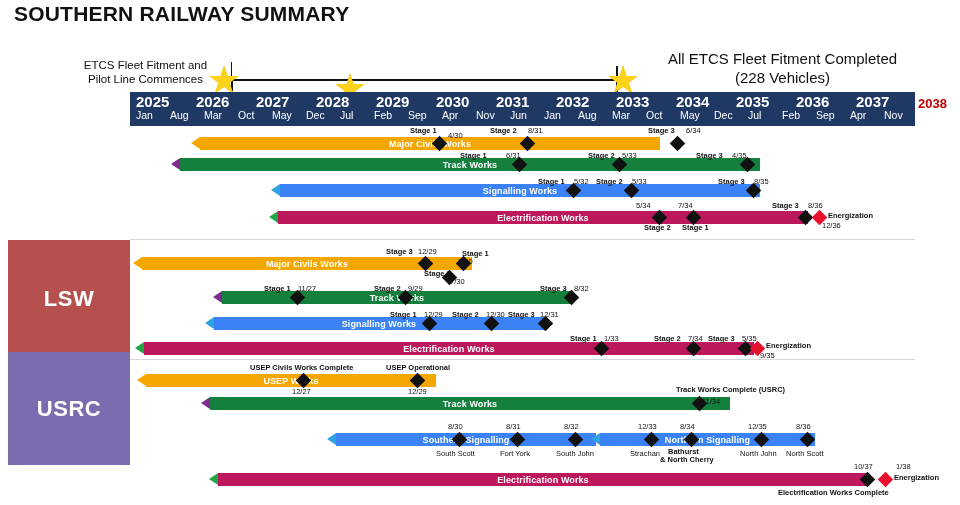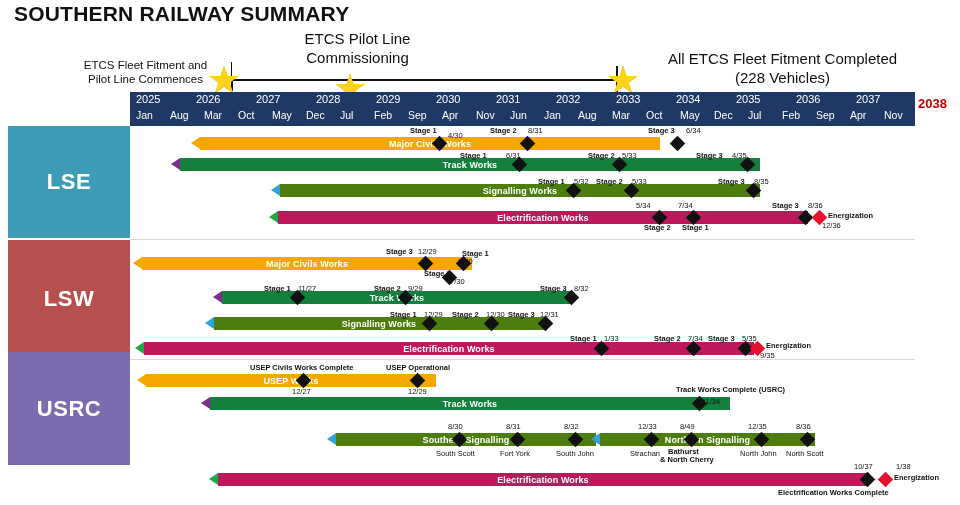--- a/index.html
+++ b/index.html
@@ -24,21 +24,21 @@
 
   .leader{position:absolute;background:#111;}
   .star{
     position:absolute;color:#FFD21A;font-size:38px;line-height:1;
     text-shadow:0 0 0 #c9a400;
   }
   .star span{display:block;transform:translate(-50%,-50%);}
 
   
   .tl{position:absolute;left:130px;top:92px;width:785px;height:34px;background:#1F3864;}
-  .tl .yr{position:absolute;top:1px;font-size:11px;font-weight:normal;color:#fff;}
+  .tl .yr{position:absolute;top:1px;font-size:15px;font-weight:bold;color:#fff;}
   .tl .mo{position:absolute;top:17px;font-size:10.5px;color:#fff;}
   .y2038{position:absolute;left:918px;top:96px;font-size:13px;font-weight:bold;color:#C00000;}
 
   
   .band{position:absolute;left:8px;width:122px;display:flex;align-items:center;justify-content:center;
         color:#fff;font-size:22px;font-weight:bold;letter-spacing:.5px;}
   .band.lse{top:126px;height:112px;background:#3E9BB5;}
   .band.lsw{top:240px;height:118px;background:#B5504F;}
   .band.usrc{top:352px;height:113px;background:#7C6BAE;}
 
@@ -46,41 +46,38 @@
   .sep{position:absolute;left:130px;width:785px;height:1px;background:#d9d9d9;}
 
   
   .bar{position:absolute;height:13px;display:flex;align-items:center;justify-content:center;}
   .bar .lbl{font-size:9px;font-weight:bold;color:#fff;white-space:nowrap;letter-spacing:.1px;}
   .bar .head{position:absolute;left:-9px;top:0;width:0;height:0;
        border-top:6.5px solid transparent;border-bottom:6.5px solid transparent;}
 
   .bar.amber{background:#F5A700;} .bar.amber .head{border-right:9px solid #F5A700;}
   .bar.purple{background:#15803d;} .bar.purple .head{border-right:9px solid #7E2C8E;}
-  .bar.blue{background:#4d7c0f;} .bar.blue .head{border-right:9px solid #2EA3E0;}
+  .bar.blue{background:#3b82f6;} .bar.blue .head{border-right:9px solid #2EA3E0;}
   .bar.green{background:#be185d;} .bar.green .head{border-right:9px solid #1FA845;}
 
   
   .dia{position:absolute;width:11px;height:11px;background:#111;transform:rotate(45deg);}
   .dia.red{background:#E8112D;}
   .ms-lbl{position:absolute;font-size:7.5px;line-height:1.18;color:#111;white-space:nowrap;}
   .ms-lbl.b{font-weight:bold;}
 </style>
 </head>
 <body>
 
 <div id="root">
 
   <div class="title">SOUTHERN RAILWAY SUMMARY</div>
 
   <div class="anno" style="left:58px;top:58px;width:175px;">
     ETCS Fleet Fitment and<br>Pilot Line Commences
-  </div>
-  <div class="anno bigger" style="left:270px;top:30px;width:175px;">
-    ETCS Pilot Line<br>Commissioning
   </div>
   <div class="anno bigger" style="left:640px;top:50px;width:285px;">
     All ETCS Fleet Fitment Completed<br>(228 Vehicles)
   </div>
 
   <div class="leader" style="left:231px;top:62px;width:1px;height:18px;"></div>
   <div class="leader" style="left:231px;top:62px;width:0px;height:0;"></div>
   <div class="leader" style="left:231px;top:79px;width:385px;height:1.5px;"></div>
   <div class="leader" style="left:350px;top:79px;width:1px;height:12px;"></div>
   <div class="leader" style="left:616px;top:66px;width:1.5px;height:26px;"></div>
@@ -130,21 +127,20 @@
     <div class="mo" style="left:550px;">May</div>
     <div class="mo" style="left:584px;">Dec</div>
     <div class="mo" style="left:618px;">Jul</div>
     <div class="mo" style="left:652px;">Feb</div>
     <div class="mo" style="left:686px;">Sep</div>
     <div class="mo" style="left:720px;">Apr</div>
     <div class="mo" style="left:754px;">Nov</div>
   </div>
   <div class="y2038">2038</div>
 
-  <div class="band lse">LSE</div>
   <div class="band lsw">LSW</div>
   <div class="band usrc">USRC</div>
 
   <div class="sep" style="top:239px;"></div>
   <div class="sep" style="top:359px;"></div>
 
   <div class="bar amber" style="left:200px;top:137px;width:460px;">
     <span class="head"></span>
     <span class="lbl">Major Civils Works</span>
   </div>
@@ -295,21 +291,21 @@
   <div class="dia" style="left:512px;top:434px;"></div>
   <div class="ms-lbl" style="left:506px;top:423px;">8/31</div>
   <div class="ms-lbl" style="left:500px;top:450px;">Fort York</div>
   <div class="dia" style="left:570px;top:434px;"></div>
   <div class="ms-lbl" style="left:564px;top:423px;">8/32</div>
   <div class="ms-lbl" style="left:556px;top:450px;">South John</div>
   <div class="dia" style="left:646px;top:434px;"></div>
   <div class="ms-lbl" style="left:638px;top:423px;">12/33</div>
   <div class="ms-lbl" style="left:630px;top:450px;">Strachan</div>
   <div class="dia" style="left:686px;top:434px;"></div>
-  <div class="ms-lbl" style="left:680px;top:423px;">8/49</div>
+  <div class="ms-lbl" style="left:680px;top:423px;">8/34</div>
   <div class="ms-lbl b" style="left:668px;top:448px;">Bathurst</div>
   <div class="ms-lbl b" style="left:660px;top:456px;">&amp; North Cherry</div>
   <div class="dia" style="left:756px;top:434px;"></div>
   <div class="ms-lbl" style="left:748px;top:423px;">12/35</div>
   <div class="ms-lbl" style="left:740px;top:450px;">North John</div>
   <div class="dia" style="left:802px;top:434px;"></div>
   <div class="ms-lbl" style="left:796px;top:423px;">8/36</div>
   <div class="ms-lbl" style="left:786px;top:450px;">North Scott</div>
 
   <div class="bar green" style="left:218px;top:473px;width:650px;">

